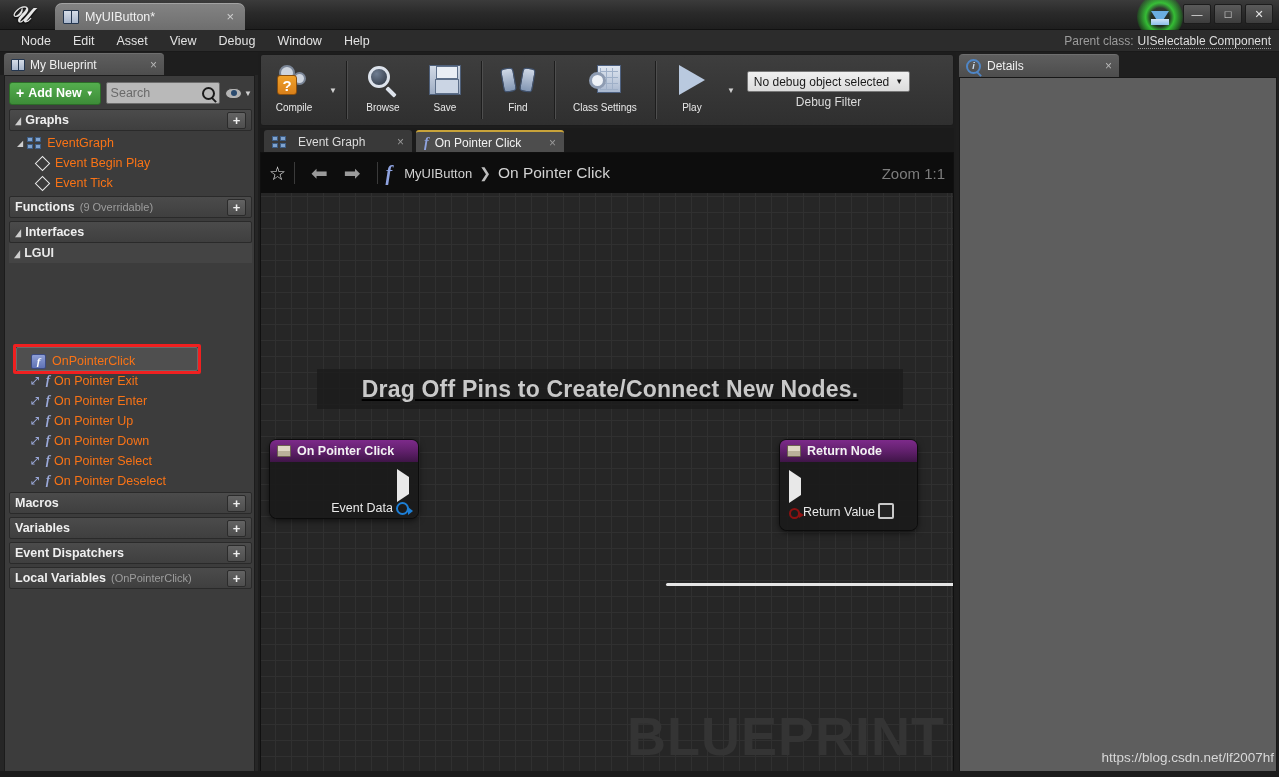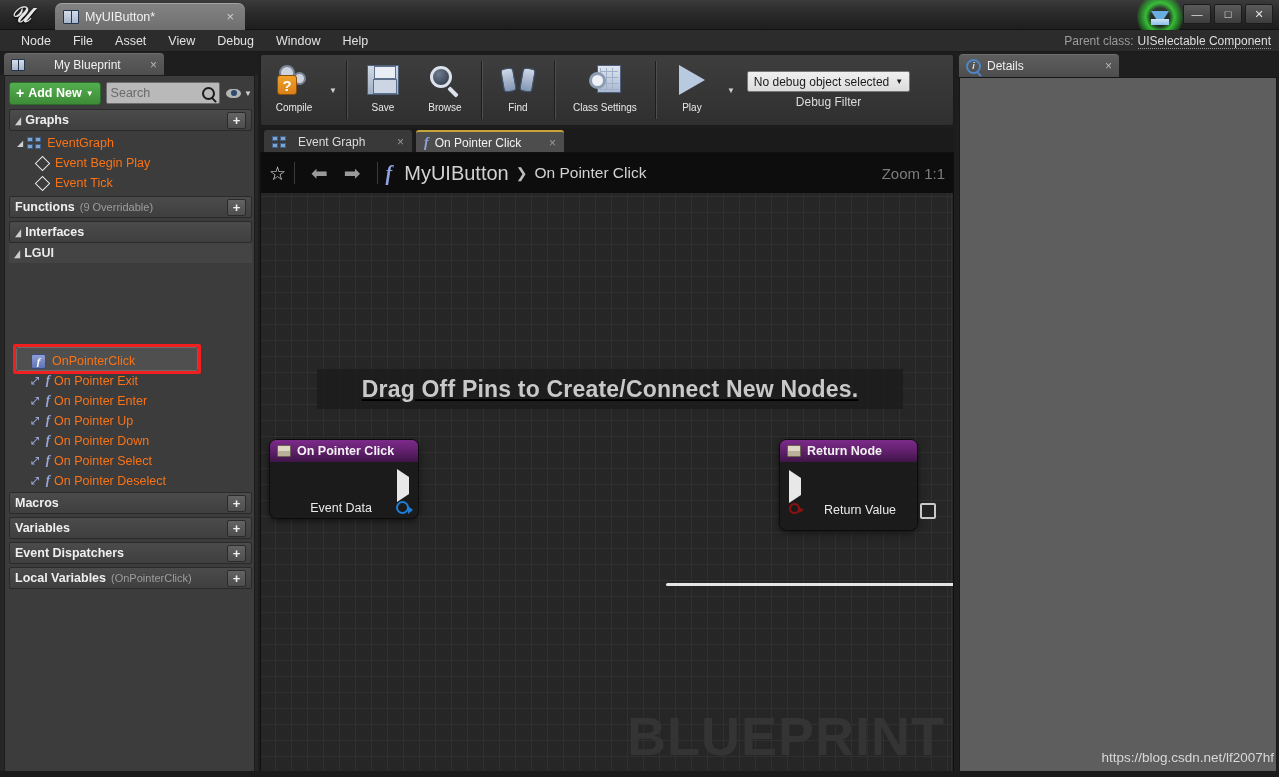--- a/index.html
+++ b/index.html
@@ -86,21 +86,21 @@
     background:linear-gradient(180deg,#5e5e5e,#4e4e4e);
     border-radius:4px 4px 0 0; display:flex; align-items:center; padding:0 7px;
     border-top:1px solid #6e6e6e;
   }
   #mb-tab .mbicon {
     width:14px;height:12px;margin-right:5px;flex:0 0 auto;
     background:linear-gradient(180deg,#d6dde8,#a8b6cc);
     border:1px solid #24364f;border-radius:1px;position:relative;
   }
   #mb-tab .mbicon:after{content:"";position:absolute;left:50%;top:0;width:1px;height:100%;background:#24364f;}
-  #mb-tab .mblabel { color:#f0f0f0; font-size:12px; flex:1 1 auto;margin-left:24px; }
+  #mb-tab .mblabel { color:#f0f0f0; font-size:12px; flex:1 1 auto; }
   #mb-tab .mbclose { color:#b8b8b8; font-size:12px; }
 
   #mb-body {
     position:absolute; left:4px; top:23px; width:251px; height:698px;
     background:#3c3c3c; border:1px solid #1c1c1c;
   }
   #toolrow { position:absolute; left:4px; top:5px; width:243px; height:24px; display:flex; align-items:center; gap:5px; }
   #addnew {
     height:23px; background:linear-gradient(180deg,#54ae4e,#3d8c38);
     border:1px solid #2c6b28; border-radius:3px; color:#fff; font-size:12.5px; font-weight:bold;
@@ -271,21 +271,21 @@
   }
   #graphbar {
     position:absolute; left:0; top:0; width:100%; height:40px;
     background:#0d0d0d; display:flex; align-items:center; padding:0 8px; gap:0;
     z-index:5;
   }
   #graphbar .gbsep{ width:1px; height:22px; background:#3a3a3a; margin:0 8px; }
   #star { color:#e8e8e8; font-size:19px; line-height:1; }
   .navarrow { color:#9a9a9a; font-size:20px; line-height:1; padding:0 8px; }
   #bc-fn { color:#8fa3e0; font-family:"Liberation Serif",serif; font-style:italic; font-weight:bold; font-size:20px; margin-right:12px; }
-  #bc-root { color:#d2d2d2; font-size:20px; }
+  #bc-root { color:#d2d2d2; font-size:13px; }
   #bc-sepchar { color:#bdbdbd; font-size:14px; margin:0 7px; }
   #bc-leaf { color:#d2d2d2; font-size:15.5px; }
   #zoomlabel { margin-left:auto; color:#7d7d7d; font-size:15px; }
 
   #hintbanner {
     position:absolute; left:56px; top:216px; width:586px; height:40px;
     background:rgba(28,28,28,.82);
     display:flex; align-items:center; justify-content:center; z-index:4;text-decoration:underline;
   }
   #hintbanner span{ color:#c9c9c9; font-size:23px; font-weight:bold; letter-spacing:.2px; white-space:nowrap; }
@@ -310,21 +310,21 @@
   .node .nhead .ntitle{ color:#f2f2f2; font-size:12.5px; font-weight:bold; white-space:nowrap; }
   .node .nbody { position:relative; }
   .exec-pin {
     width:0;height:0;border-top:8px solid transparent;border-bottom:8px solid transparent;
     border-left:12px solid #e8e8e8;
   }
   .exec-pin-l {
     width:0;height:0;border-top:8px solid transparent;border-bottom:8px solid transparent;
     border-left:12px solid #e8e8e8;
   }
-  .pinrow{ display:flex; align-items:flex-start; gap:24px; }
+  .pinrow{ display:flex; align-items:flex-end; gap:3px; }
   .pinlabel{ color:#eaeaea; font-size:12.5px; white-space:nowrap; }
   .obj-pin {
     width:13px;height:13px;border-radius:50%;border:2.5px solid #1d7fd6;position:relative;
   }
   .obj-pin:after{content:"";position:absolute;right:-6px;top:3px;width:0;height:0;
     border-top:4px solid transparent;border-bottom:4px solid transparent;border-left:5px solid #1d7fd6;}
   .bool-pin {
     width:11px;height:11px;border-radius:50%;border:2.5px solid #8d1111;position:relative;
   }
   .bool-pin:after{content:"";position:absolute;right:-6px;top:2px;width:0;height:0;
@@ -381,21 +381,21 @@
 
     <div id="winbtns">
       <div class="winbtn">—</div>
       <div class="winbtn">□</div>
       <div class="winbtn">✕</div>
     </div>
   </div>
 
   <div id="menubar">
     <div class="menu-item">Node</div>
-    <div class="menu-item">File</div>
+    <div class="menu-item">Edit</div>
     <div class="menu-item">Asset</div>
     <div class="menu-item">View</div>
     <div class="menu-item">Debug</div>
     <div class="menu-item">Window</div>
     <div class="menu-item">Help</div>
     <div id="parentclass">
       <span class="pc-label">Parent class:</span><span class="pc-value">UISelectable Component</span>
     </div>
   </div>
 
@@ -537,32 +537,32 @@
           </span>
           <span class="tb-label">Compile</span>
         </div>
         <span class="tb-caret">▼</span>
       </div>
       <div class="tb-sep"></div>
 
       <div class="tb-group">
         <div class="tb-btn">
           <span class="tb-ico">
-              <span class="ico-save"></span>
-            </span>
-          <span class="tb-label">Save</span>
-        </div>
-        <div class="tb-btn">
-          <span class="tb-ico">
             <span class="ico-find">
                 <span class="ring"></span>
                 <span class="hand"></span>
               </span>
           </span>
           <span class="tb-label">Browse</span>
+        </div>
+        <div class="tb-btn">
+          <span class="tb-ico">
+              <span class="ico-save"></span>
+            </span>
+          <span class="tb-label">Save</span>
         </div>
       </div>
       <div class="tb-sep"></div>
 
       <div class="tb-group">
         <div class="tb-btn">
           <span class="tb-ico">
             <span class="ico-binoc">
                 <span class="b l"></span>
                 <span class="b r"></span>

